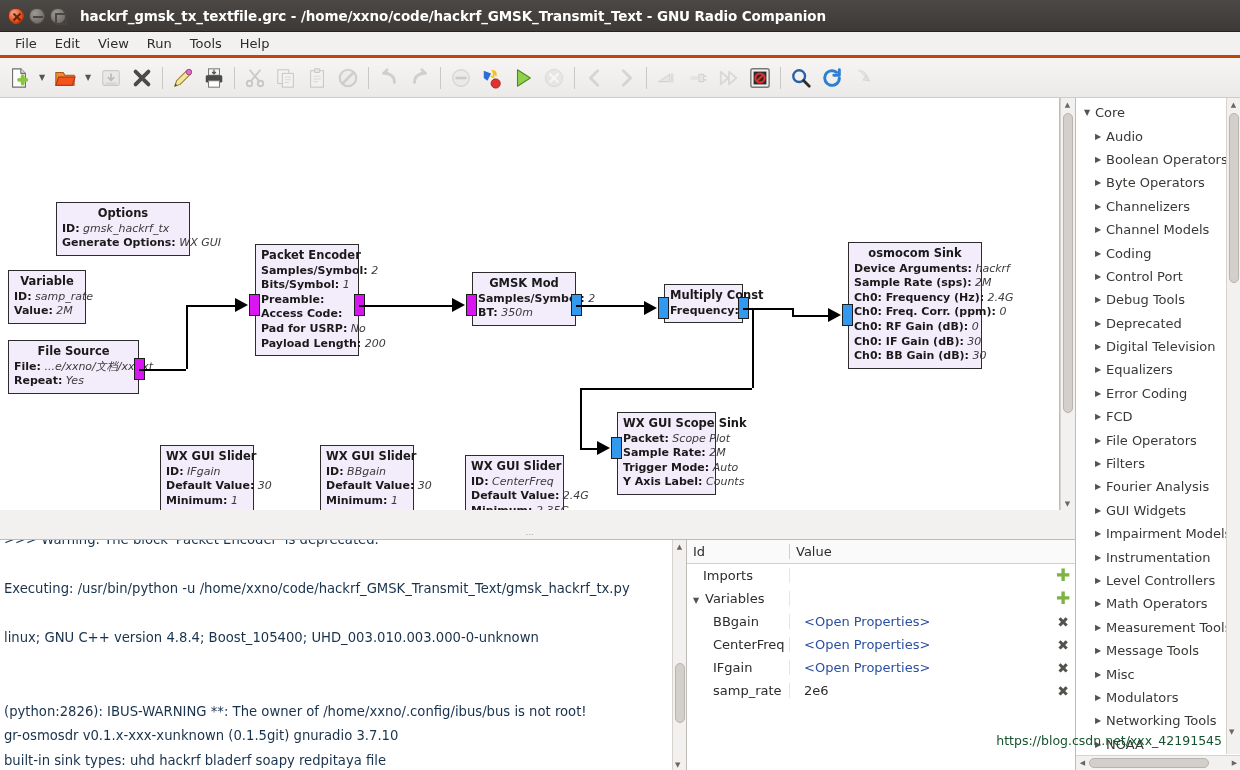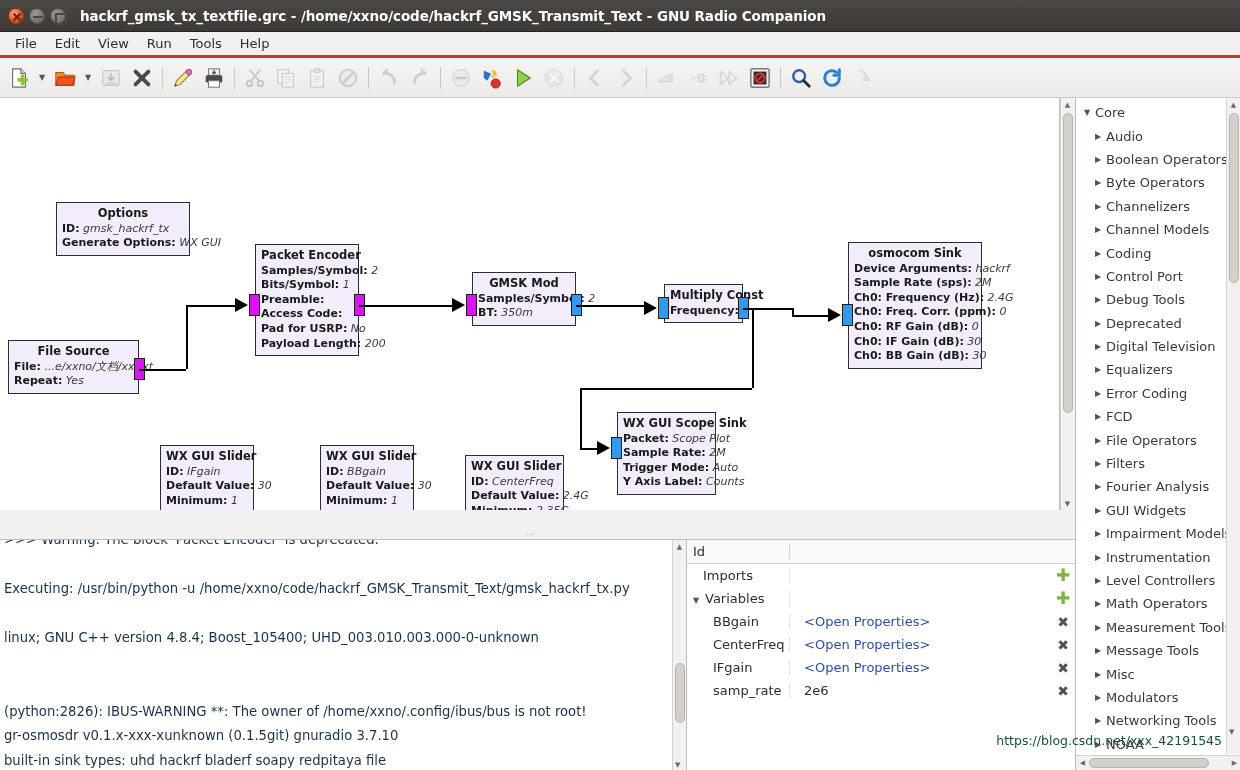--- a/index.html
+++ b/index.html
@@ -415,20 +415,25 @@
   </div>
 
 <div id="main">
 
   <div id="canvaswrap">
     <div id="canvas">
         <div class="gblock" style="left: 8px; top: 104px; width: 134px; margin-left: 48px;">
           <div class="gtitle">Options</div>
           <div><span class="gk">ID:</span><span class="gv"> gmsk_hackrf_tx</span></div>
           <div><span class="gk">Generate Options:</span><span class="gv"> WX GUI</span></div>
+        </div>
+        <div class="gblock" style="left: 8px; top: 172px; width: 78px;">
+          <div class="gtitle">Variable</div>
+          <div><span class="gk">ID:</span><span class="gv"> samp_rate</span></div>
+          <div><span class="gk">Value:</span><span class="gv"> 2M</span></div>
         </div>
         <div class="gblock" style="left: 8px; top: 242px; width: 131px;">
           <div class="gtitle">File Source</div>
           <div><span class="gk">File:</span><span class="gv"> ...e/xxno/文档/xx.txt</span></div>
           <div><span class="gk">Repeat:</span><span class="gv"> Yes</span></div>
         </div>
         <div class="port msg" style="top: 260px; left: 134px;"></div>
         <div class="gblock" style="left: 255px; top: 146px; width: 104px;">
           <div class="gtitle">Packet Encoder</div>
           <div><span class="gk">Samples/Symbol:</span><span class="gv"> 2</span></div>
@@ -546,20 +551,21 @@
       <div id="console-vsb">
         <div class="sb-btn" style="height:13px;">▲</div>
         <div class="sb-thumb-v" style="height:60px;margin:110px auto 0 auto;"></div>
         <div class="sb-btn" style="height:13px;position:absolute;bottom:0;left:2px;">▼</div>
       </div>
     </div>
 
     <div id="vars">
       <div id="vars-header">
         <div class="vh1">Id</div>
+        <div class="vh2">Value</div>
       </div>
       <div id="vars-rows">
           <div class="vrow">
             <div class="vc1" style="padding-left: 16px;"><span>Imports</span></div>
             <div class="vc2"></div>
             <div class="vact">
               <span class="plus-ico">✚</span>
             </div>
           </div>
           <div class="vrow">

